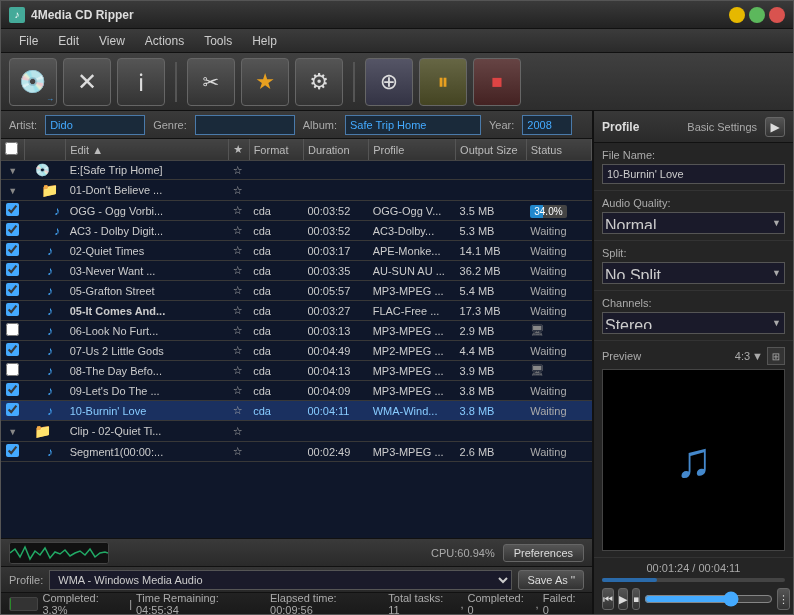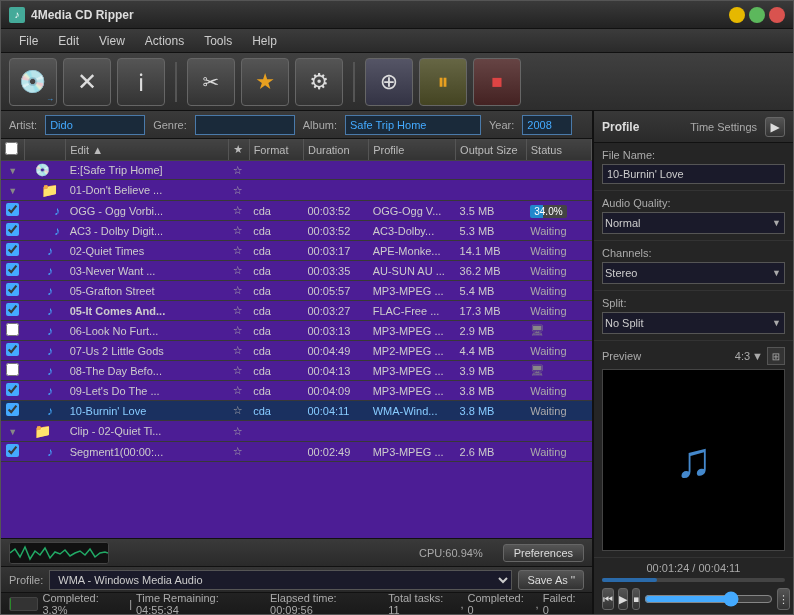--- a/index.html
+++ b/index.html
@@ -92,21 +92,21 @@
     .main-content {
       display: flex;
       flex: 1;
       overflow: hidden;
     }
     
     .left-panel {
       flex: 1;
       display: flex;
       flex-direction: column;
-      background: #4c1d95;
+      background: #0f172a;
       border-right: 1px solid #111;
       overflow: hidden;
     }
     
     .info-bar {
       background: linear-gradient(to bottom, #3a3a3a, #2e2e2e);
       height: 28px;
       display: flex;
       align-items: center;
       padding: 0 8px;
@@ -175,21 +175,21 @@
       text-align: center;
     }
     .status-icon { color: #888; }
     
     .bottom-toolbar {
       height: 28px;
       background: linear-gradient(to bottom, #3a3a3a, #2a2a2a);
       display: flex;
       align-items: center;
       padding: 0 8px;
-      gap: 20px;
+      gap: 8px;
       border-top: 1px solid #111;
       flex-shrink: 0;
     }
     .waveform {
       width: 100px; height: 22px;
       background: #111;
       border: 1px solid #444;
       border-radius: 3px;
       position: relative;
       overflow: hidden;
@@ -319,21 +319,21 @@
       color: #ccc;
       font-size: 11px;
       height: 20px;
       padding: 0 4px;
     }
     .settings-select {
       width: 100%;
       background: #1a1a2a;
       border: 1px solid #555;
       color: #ccc;
-      font-size: 11px;
+      font-size: 16px;
       height: 22px;
       padding: 4px 2px;
       appearance: none;
       -webkit-appearance: none;
       position: relative;
     }
     .select-wrapper {
       position: relative;
       width: 100%;
     }
@@ -715,53 +715,53 @@
         <span>Completed: 0</span>
         <span> ,</span>
         <span>Failed: 0</span>
       </div>
     </div>
 
     <div class="right-panel">
 
       <div class="right-header">
         <span class="right-header-title">Profile</span>
-        <span class="right-header-settings">Time Settings </span>
+        <span class="right-header-settings">Basic Settings </span>
         <div style="width:8px;"></div>
         <div class="right-header-arrow">▶</div>
       </div>
 
       <div class="settings-section">
         <div class="settings-label">File Name:</div>
         <input class="settings-input" value="10-Burnin' Love" style="">
       </div>
 
       <div class="settings-section">
         <div class="settings-label">Audio Quality:</div>
         <div class="select-wrapper">
           <select class="settings-select">
             <option>Normal</option>
           </select>
         </div>
       </div>
 
       <div class="settings-section">
+        <div class="settings-label">Split:</div>
+        <div class="select-wrapper">
+          <select class="settings-select">
+            <option>No Split</option>
+          </select>
+        </div>
+      </div>
+
+      <div class="settings-section">
         <div class="settings-label">Channels:</div>
         <div class="select-wrapper">
           <select class="settings-select">
             <option>Stereo</option>
-          </select>
-        </div>
-      </div>
-
-      <div class="settings-section">
-        <div class="settings-label">Split:</div>
-        <div class="select-wrapper">
-          <select class="settings-select">
-            <option>No Split</option>
           </select>
         </div>
       </div>
 
       <div class="preview-section">
         <div class="preview-header">
           <span class="preview-title">Preview</span>
           <span class="preview-ratio">
             <span>4:3</span>
             <span>▼</span>

